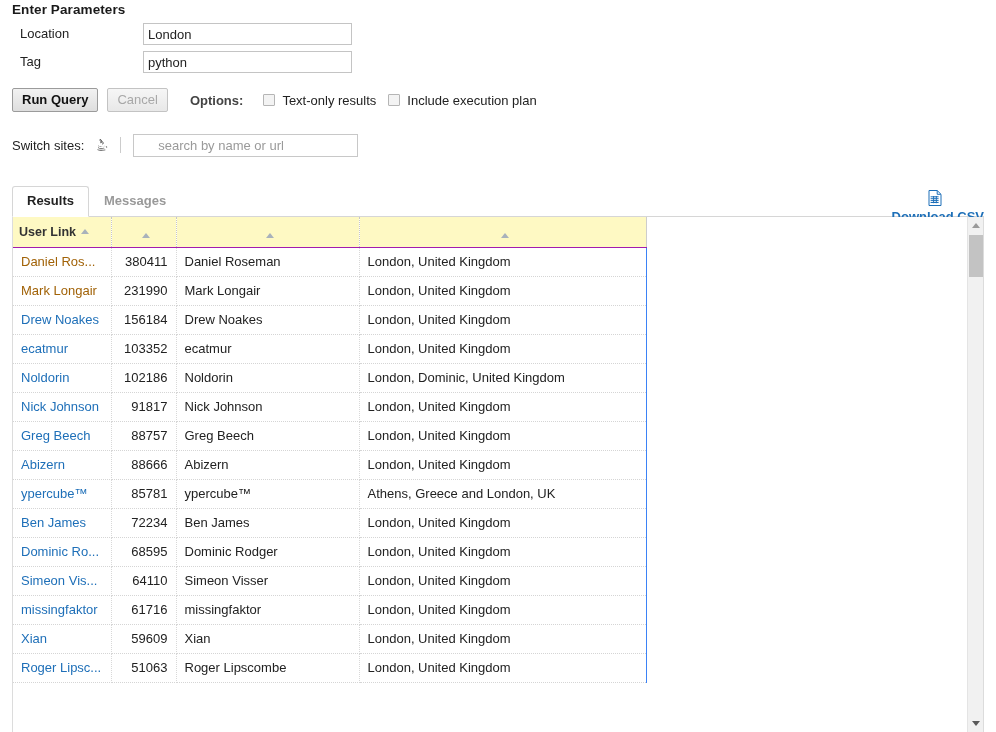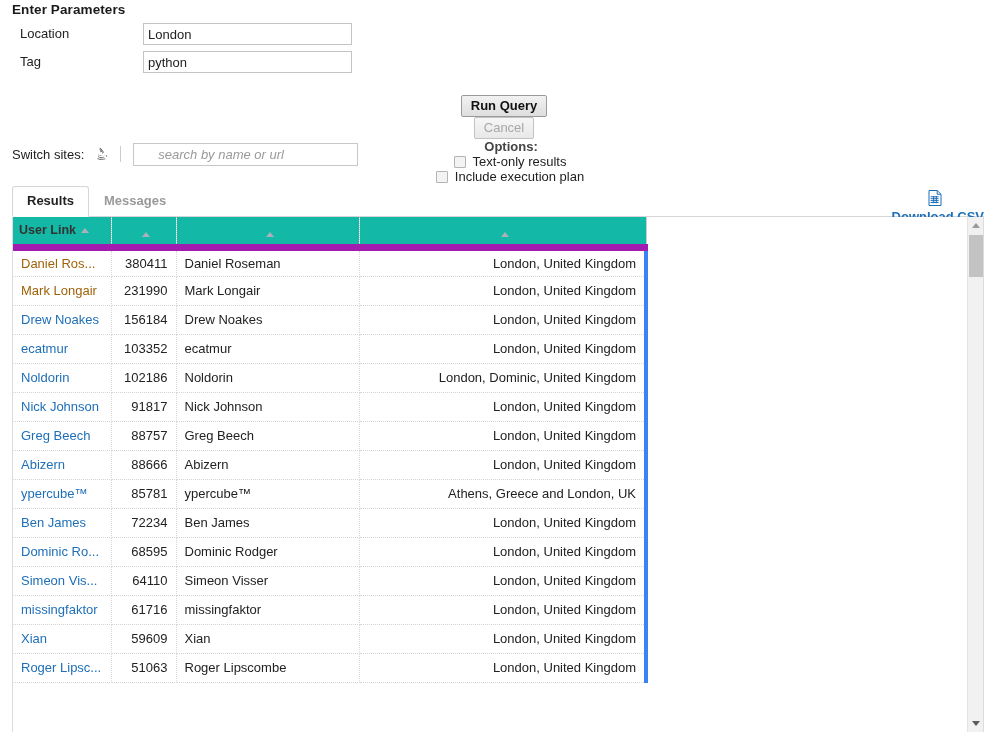--- a/index.html
+++ b/index.html
@@ -53,23 +53,22 @@
     color: #222;
     padding: 1px 4px;
     outline: none;
   }
 
   
   #buttons-row {
     display: flex;
     align-items: center;
     height: 28px;
-    margin-top: 19px;
+    margin-top: 10px;
     padding-left: 12px;
-    flex-direction: column;
   }
   .btn {
     font-family: "Liberation Sans", sans-serif;
     font-size: 13px;
     height: 24px;
     line-height: 20px;
     padding: 0 9px;
     border: 1px solid #9b9b9b;
     border-radius: 2px;
     background: linear-gradient(#f2f2f2, #dedede);
@@ -129,21 +128,20 @@
   }
   #site-search {
     width: 225px; height: 23px;
     border: 1px solid #c8c8c8;
     background: #fff;
     font-family: "Liberation Sans", sans-serif;
     font-size: 13px;
     color: #222;
     padding: 1px 6px 1px 24px;
     outline: none;
-    font-style: italic;
   }
   #site-search::placeholder { color: #9a9a9a; }
 
   
   #tabs-row {
     position: absolute;
     left: 12px; top: 185px;
     width: 972px; height: 32px;
     border-bottom: 1px solid #d6d6d6;
     display: flex;
@@ -192,22 +190,22 @@
   }
 
   #grid {
     position: absolute;
     left: 0; top: 0;
     width: 633px;
     border-collapse: collapse;
     table-layout: fixed;
   }
   #grid th {
-    background: #14b8a6;
-    border-bottom: 7px solid #a21caf;
+    background: #fef9c3;
+    border-bottom: 1px solid #a21caf;
     border-right: 1px dotted #c6c6c6;
     height: 30px;
     font-size: 12.5px;
     font-weight: bold;
     color: #333;
     text-align: center;
     padding: 0 6px;
     position: relative;
     cursor: pointer;
     white-space: nowrap;
@@ -229,21 +227,21 @@
   #grid td {
     height: 29px;
     border-bottom: 1px dotted #d5d5d5;
     border-right: 1px dotted #d8d8d8;
     font-size: 13px;
     padding: 0 8px;
     color: #222;
     white-space: nowrap;
     overflow: hidden;
   }
-  #grid td:last-child { border-right: 4px solid #3b82f6; text-align: right; }
+  #grid td:last-child { border-right: 1px solid #3b82f6; }
   #grid td.num { text-align: right; margin-top: 21px; }
   .cell-link { color: #1e6fb8; text-decoration: none; cursor: pointer; }
   .cell-link.visited { color: #a16207; }
 
   .col-userlink { width: 98px; }
   .col-id       { width: 65px; }
   .col-name     { width: 183px; }
   .col-loc      { width: 287px; }
 
   

